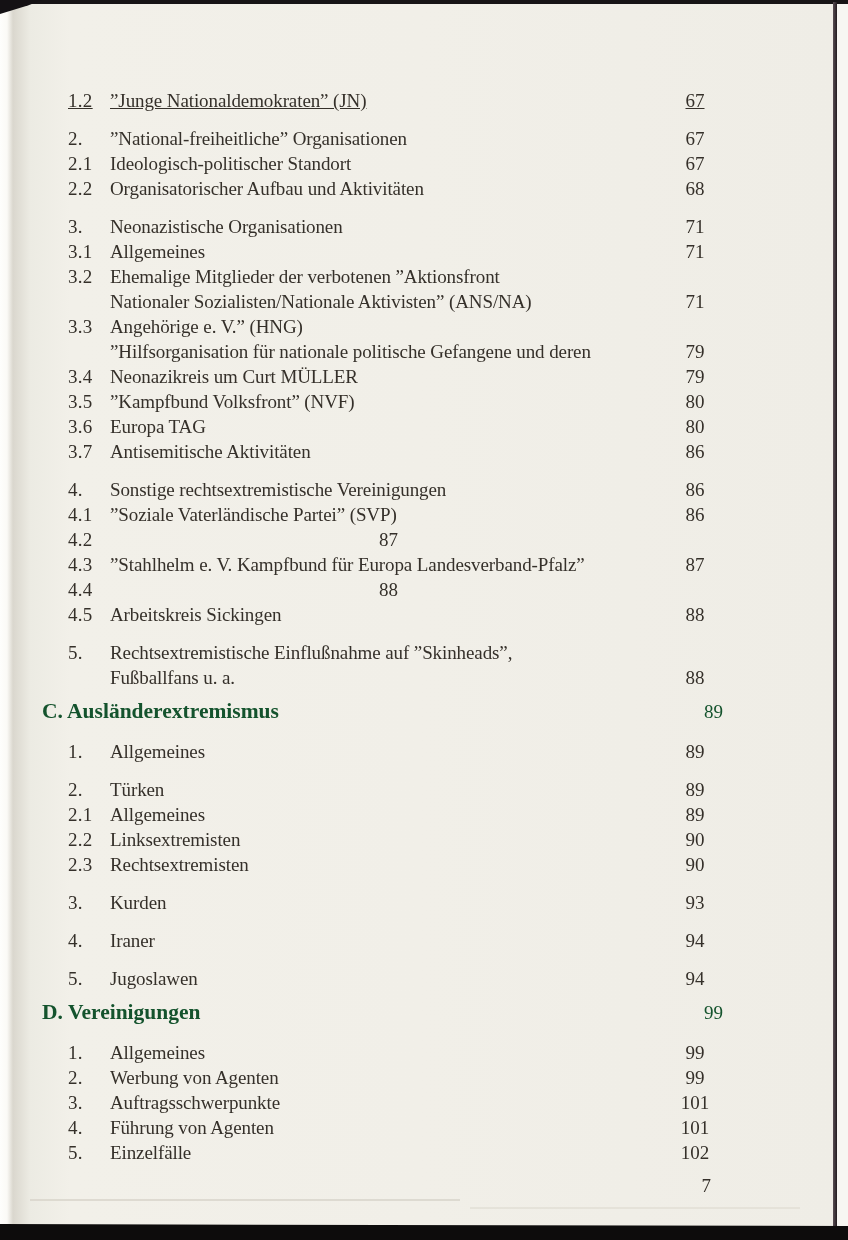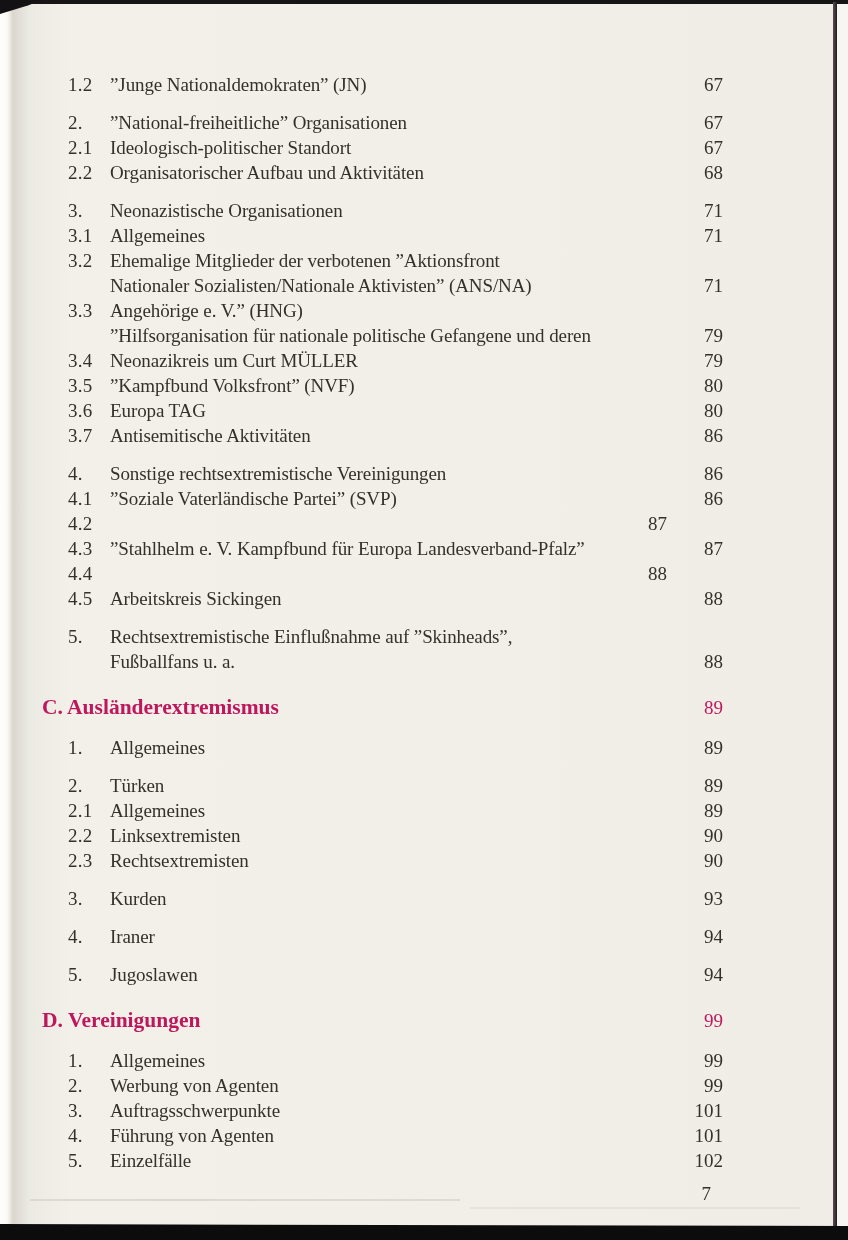--- a/index.html
+++ b/index.html
@@ -21,29 +21,29 @@
   .right-edge{position:absolute;left:833px;top:2px;width:4px;height:1224px;
     background:linear-gradient(90deg,#5a4e54,#221b1f);}
   .bottom-bar{position:absolute;left:-4px;top:1225px;width:858px;height:16px;
     background:#0d0c0c;transform:rotate(.12deg);}
   .scan-streak{position:absolute;left:30px;top:1199px;width:430px;height:2px;
     background:#d8d5cb;opacity:.8;}
   .scan-streak2{position:absolute;left:470px;top:1207px;width:330px;height:2px;
     background:#ddDAD0;opacity:.6;}
 
   .toc{position:absolute;left:42px;top:72px;width:681px;}
-  .toc-list > :first-child{margin-top:0;}
+  .toc-list > :first-child{margin-top:16px;text-decoration:underline;}
   .block{margin-left:26px;margin-top:13px;}
   .row{display:grid;grid-template-columns:42px 1fr 56px;
     font-size:19px;line-height:25px;}
   .num{align-self:start;letter-spacing:.3px;}
   .title .line{white-space:nowrap;letter-spacing:-0.1px;}
-  .pagecol{text-align:right;align-self:end;}
-  .heading-row{display:flex;justify-content:space-between;margin-top:18px;
-    font-size:21.5px;line-height:30px;font-weight:bold;color:#be185d;}
+  .pagecol{text-align:center;align-self:end;}
+  .heading-row{display:flex;justify-content:space-between;margin-top:6px;
+    font-size:21.5px;line-height:30px;font-weight:bold;color:#14532d;}
   .heading-row .pagecol{font-weight:normal;font-size:19px;line-height:29px;}
   .footer-page{margin-top:8px;text-align:right;padding-right:12px;
     font-size:19px;line-height:25px;}
 </style>
 </head>
 <body>
 
 <div class="scan">
   <div class="paper"></div>
   <div class="scan-streak"></div>

